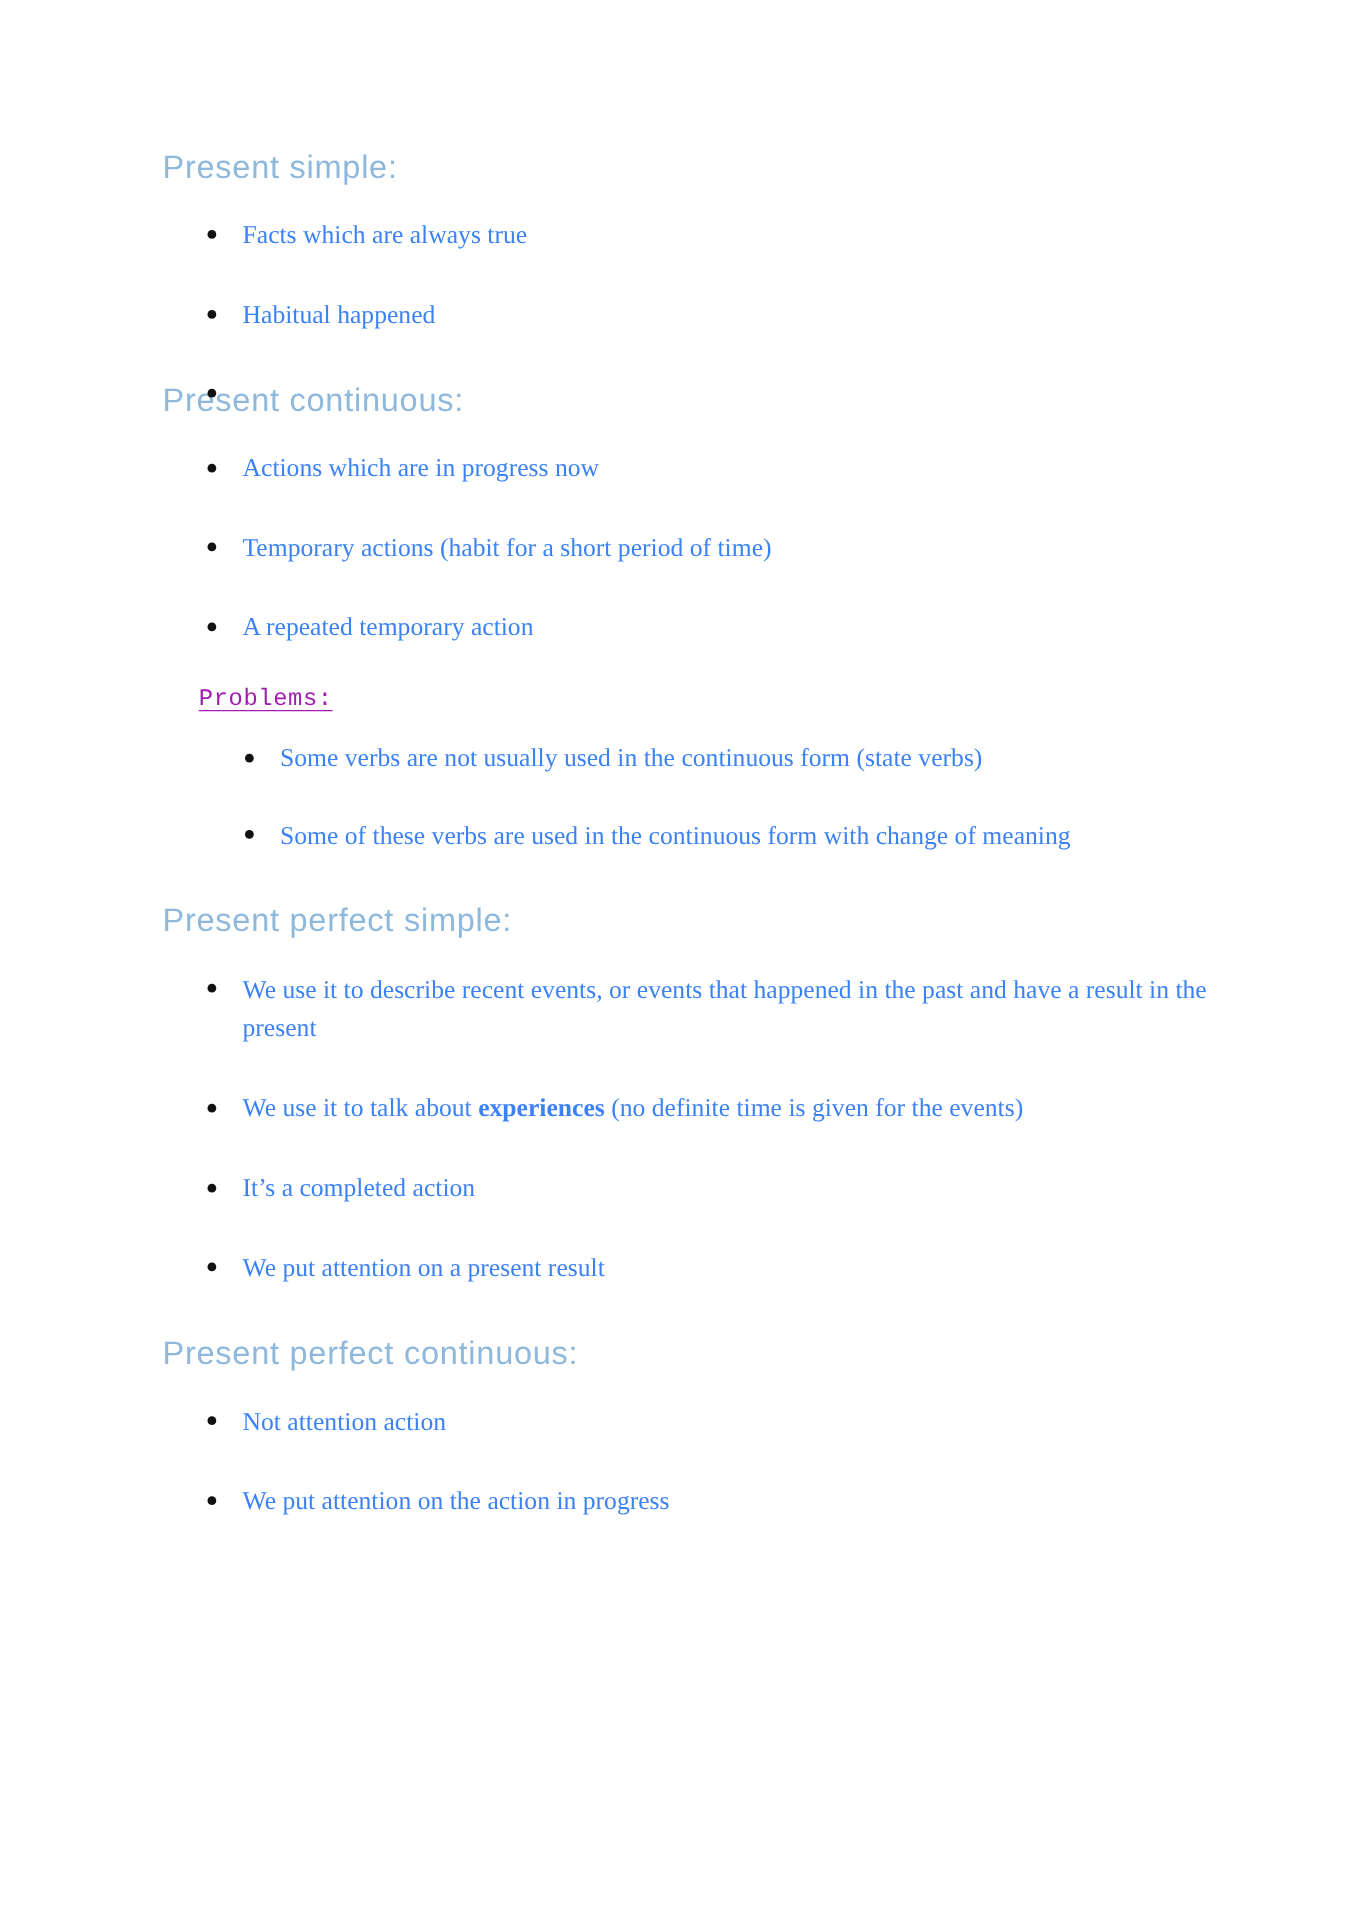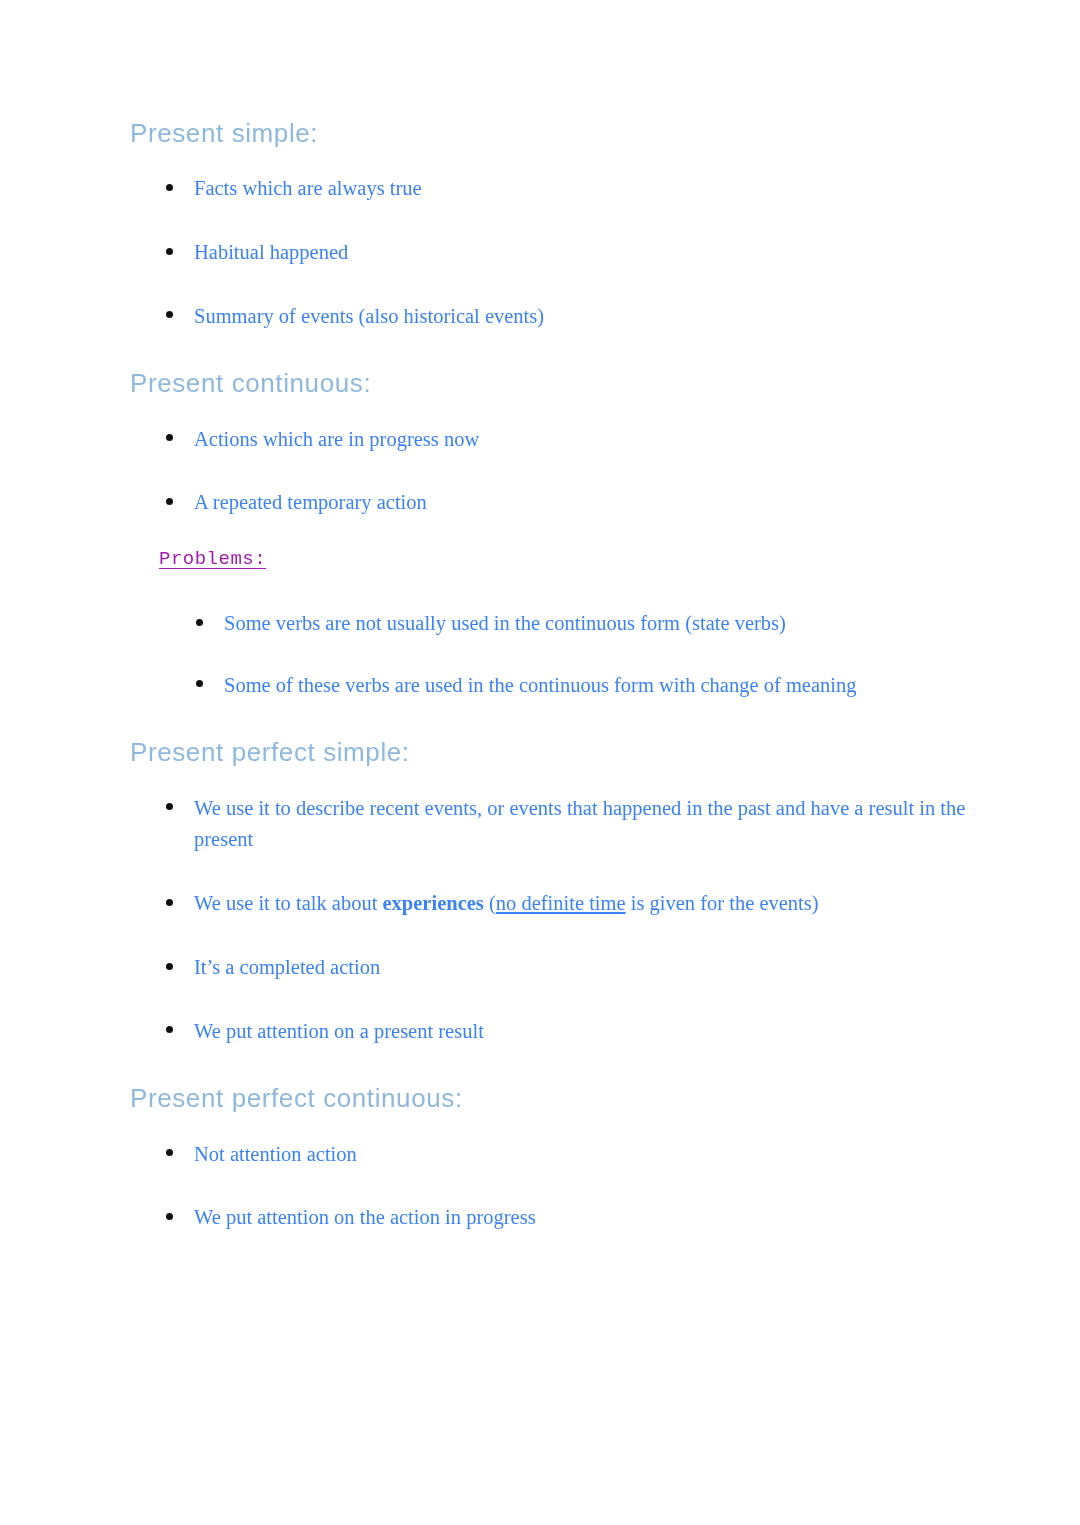--- a/index.html
+++ b/index.html
@@ -49,21 +49,21 @@
   
   ul.bullets {
     list-style: none;
     margin: 0;
     padding: 0;
   }
   ul.bullets.level1 {
     margin-top: 22px;
   }
   ul.bullets.level2 {
-    margin-top: 36px;
+    margin-top: 20px;
   }
 
   li.bullet {
     position: relative;
     font-size: 20.5px;
     line-height: 1.55;
     color: #3b82f6;
     margin: 0 0 32px 0;
     padding-left: 28px;
   }
@@ -105,21 +105,21 @@
     text-decoration: underline;
     text-underline-offset: 4px;
     letter-spacing: 0.5px;
     line-height: 1.3;
     margin: 0;
     display: inline-block;
   }
 
   
   .b { font-weight: 700; }
-  .u { text-decoration: underline; text-underline-offset: 2px; }
+  .u { text-underline-offset: 2px; }
 
   
   .section > ul.level1 { margin-top: 24px; }
 </style>
 </head>
 <body>
 
 <div class="page">
 
   <div class="section">
@@ -129,32 +129,35 @@
       <li class="bullet">
         <span class="dot"></span>
         <span>Facts which are always true</span>
       </li>
       <li class="bullet">
         <span class="dot"></span>
         <span>Habitual happened</span>
       </li>
       <li class="bullet">
         <span class="dot"></span>
-        <span>Summary of events (also historical events)</span>
       </li>
     </ul>
   </div>
 
   <div class="section">
     <h2 class="section-heading">Present continuous:</h2>
 
     <ul class="bullets level1">
       <li class="bullet">
         <span class="dot"></span>
         <span>Actions which are in progress now</span>
+      </li>
+      <li class="bullet">
+        <span class="dot"></span>
+        <span>Temporary actions (habit for a short period of time)</span>
       </li>
       <li class="bullet">
         <span class="dot"></span>
         <span>A repeated temporary action</span>
       </li>
     </ul>
 
     <div class="subblock">
       <div class="subheading">Problems:</div>
 

